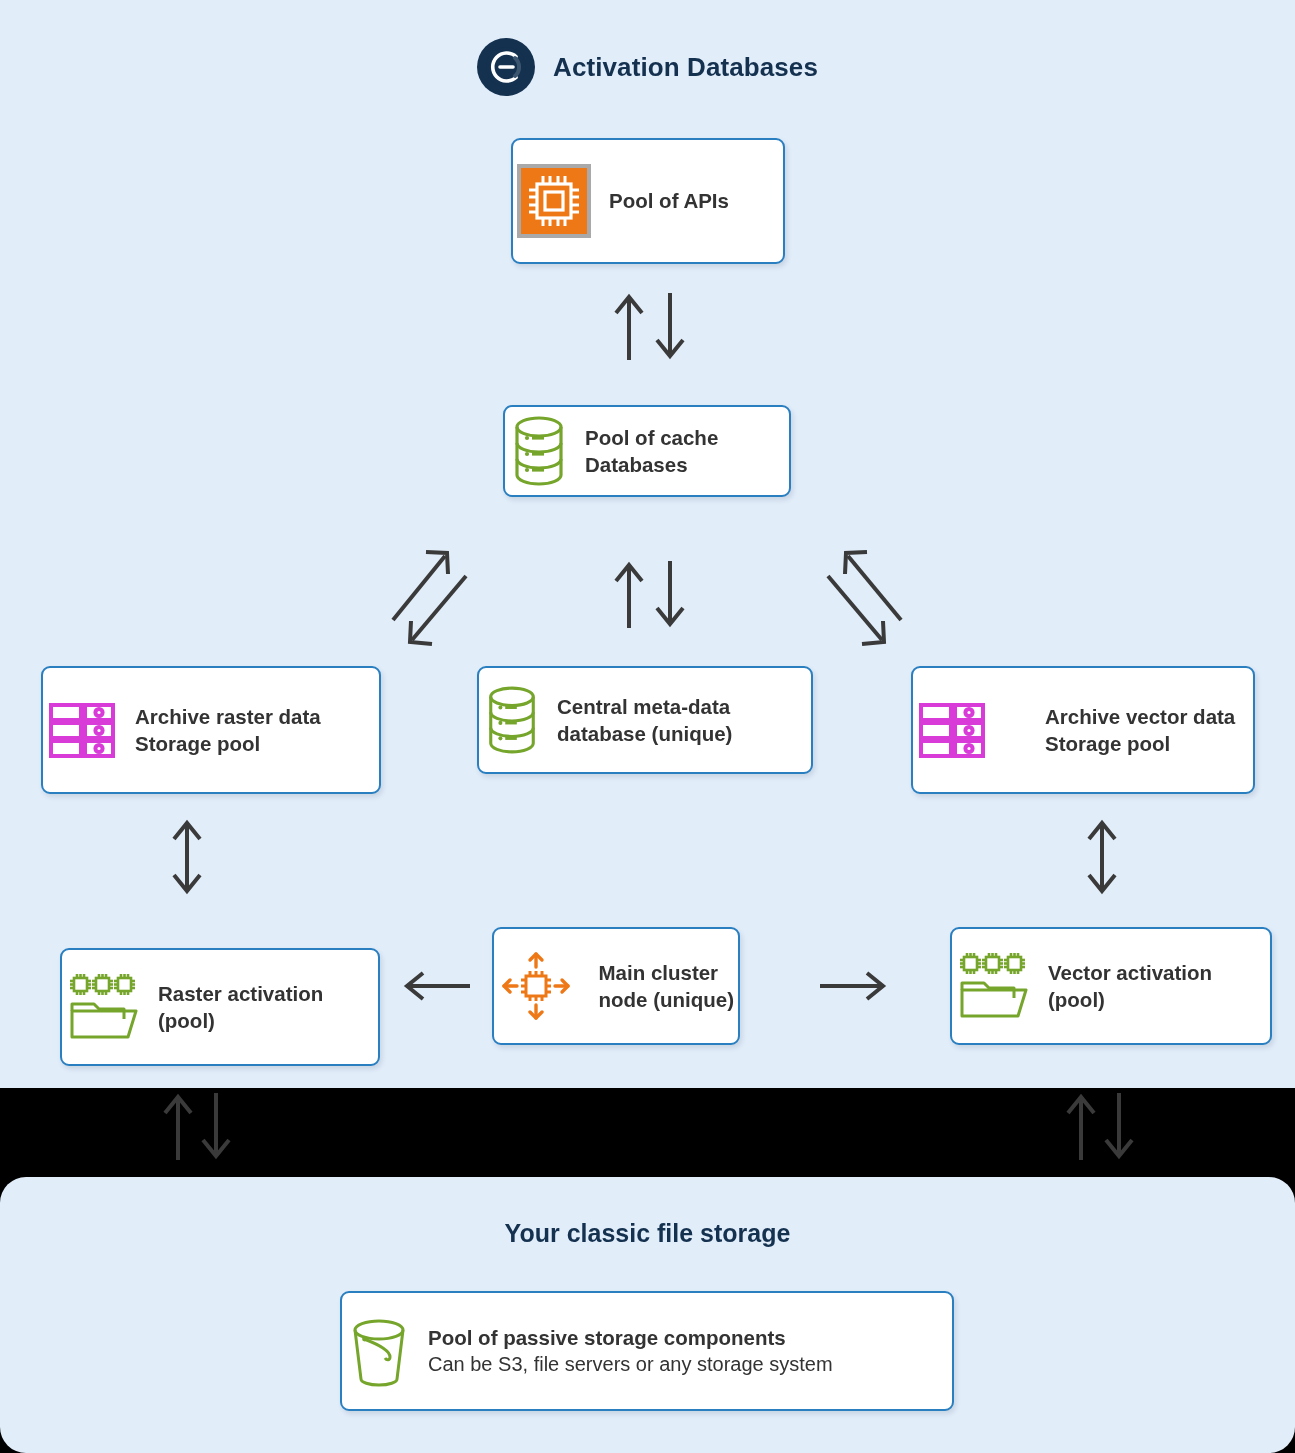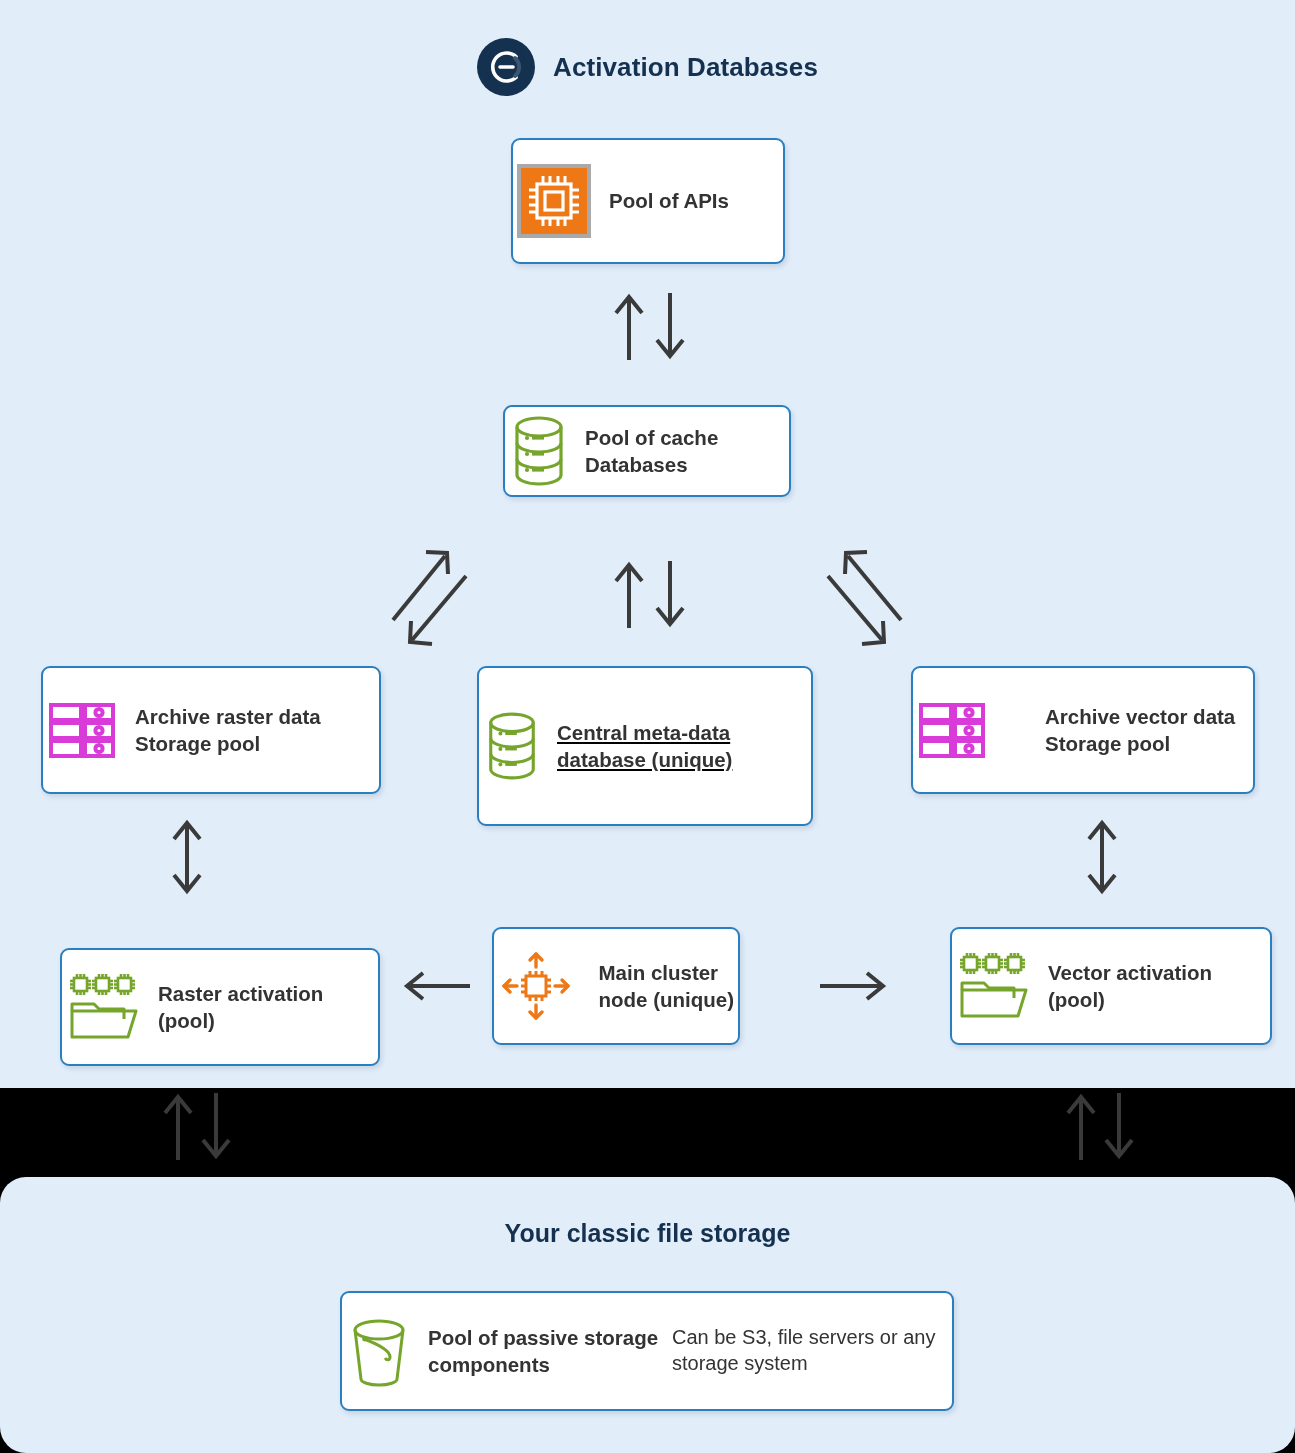--- a/index.html
+++ b/index.html
@@ -79,30 +79,30 @@
     font-weight: bold;
     color: #333333;
     line-height: 1.33;
     white-space: pre-line;
   }
   .node .txt.sub {
     font-weight: normal;
     font-size: 20px;
     color: #333333;
   }
-  .stack { display: flex; justify-content: center; }
+  .stack { display: flex; flex-direction: column; justify-content: center; }
 
   
   #node-apis      { left: 511px; top: 138px;  width: 274px; height: 126px; }
   #node-apis .ico { margin-right: 18px; }
   #node-cache     { left: 503px; top: 393px;  width: 288px; height: 92px; margin-top: 12px; }
   #node-cache .ico{ margin-right: 16px; }
   #node-raster-archive { left: 41px;  top: 666px; width: 340px; height: 128px; }
   #node-raster-archive .ico { margin-right: 16px; }
-  #node-meta      { left: 477px; top: 666px;  width: 336px; height: 160px; text-decoration: underline; }
+  #node-meta      { left: 477px; top: 666px;  width: 336px; height: 108px; }
   #node-meta .ico { margin-right: 16px; }
   #node-vector-archive { left: 911px; top: 666px; width: 344px; height: 128px; gap: 40px; }
   #node-vector-archive .ico { margin-right: 16px; }
   #node-raster-act { left: 60px;  top: 948px; width: 320px; height: 118px; }
   #node-raster-act .ico { margin-right: 14px; }
   #node-main      { left: 492px; top: 927px;  width: 248px; height: 118px; justify-content: space-between; }
   #node-main .ico { margin-right: 14px; }
   #node-vector-act{ left: 950px; top: 927px;  width: 322px; height: 118px; }
   #node-vector-act .ico { margin-right: 14px; }
   #node-passive   { left: 340px; top: 1291px; width: 614px; height: 120px; }

